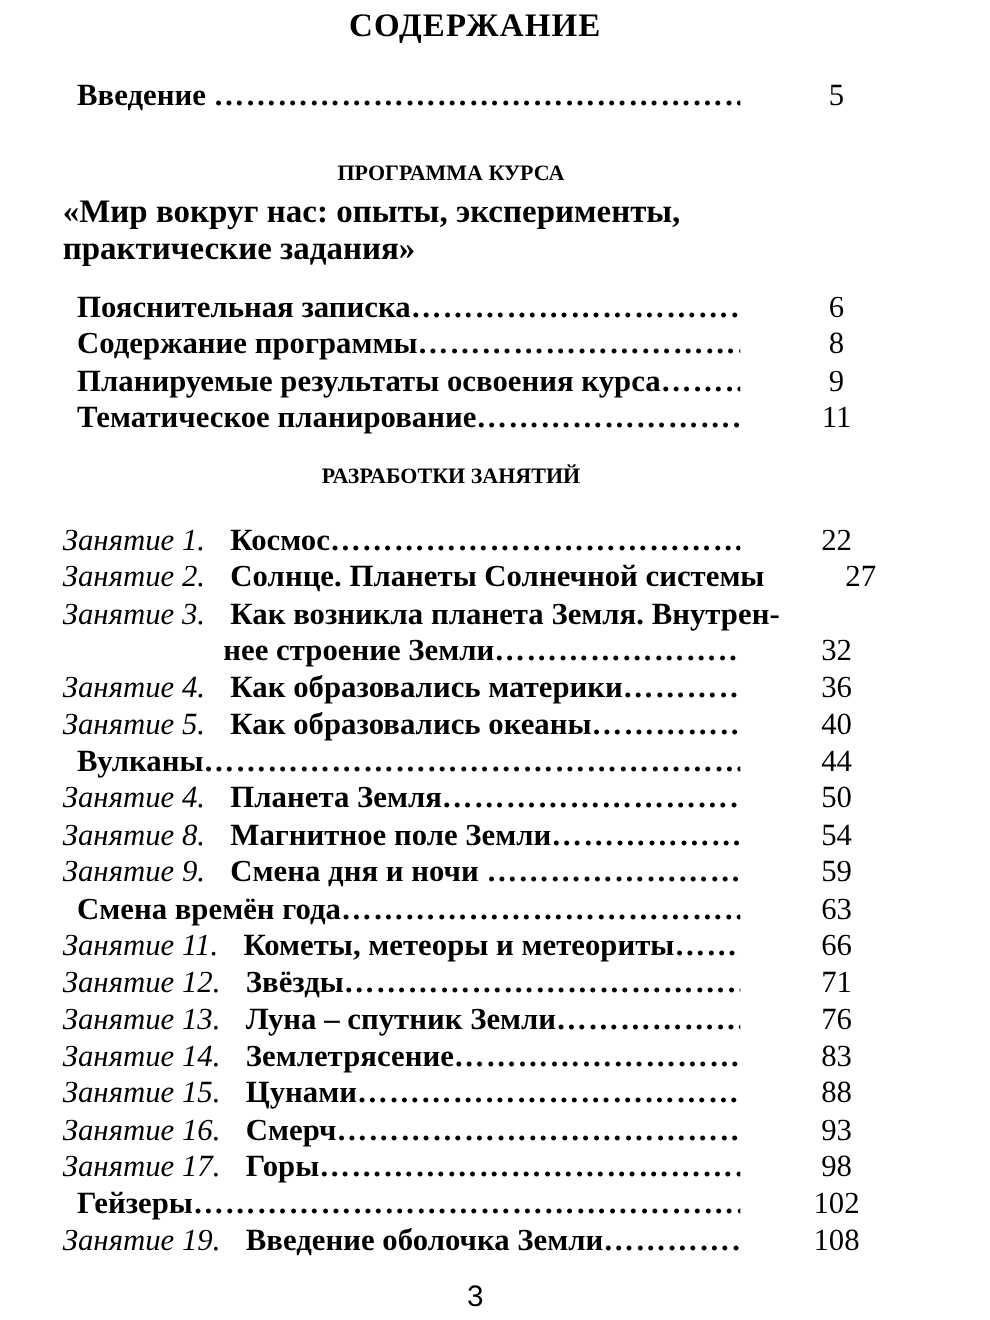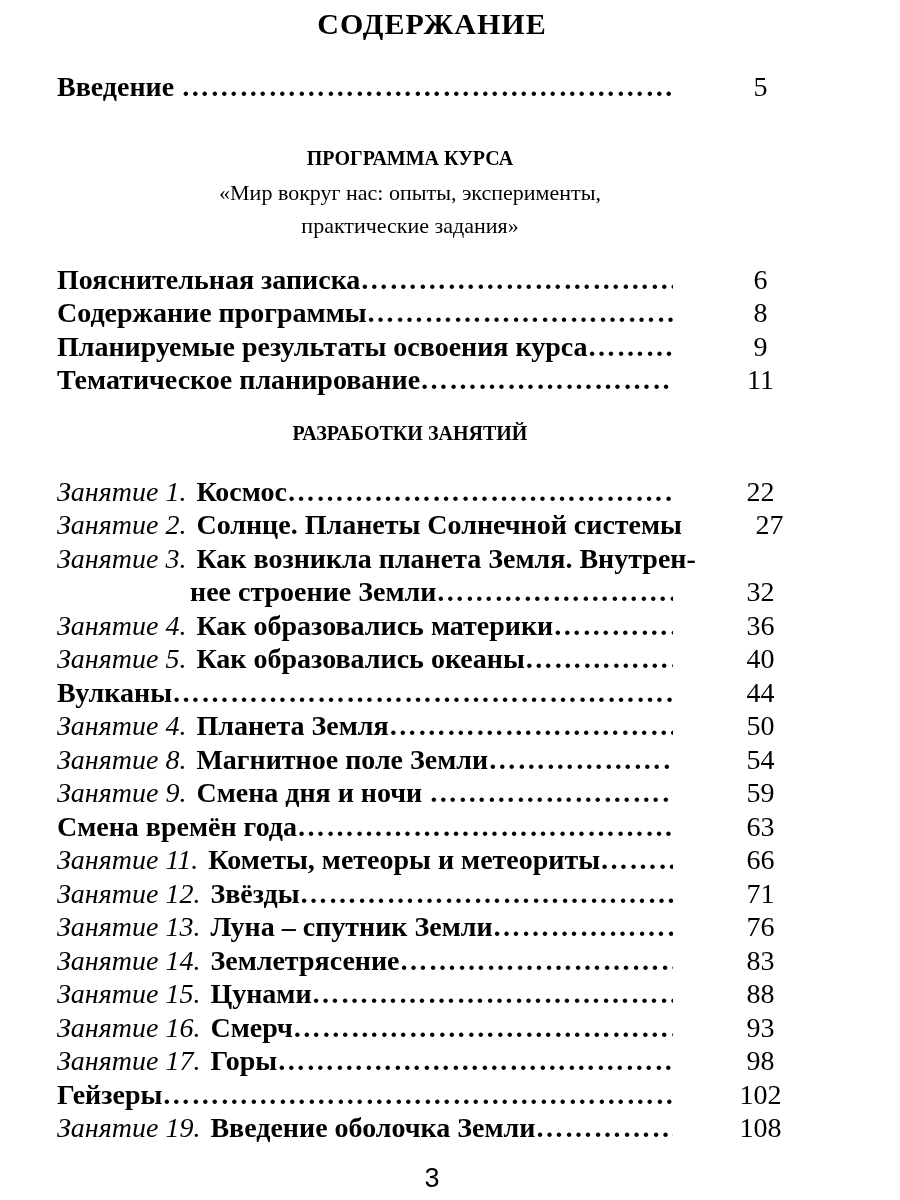--- a/index.html
+++ b/index.html
@@ -17,36 +17,36 @@
     text-align: center; letter-spacing: 1px;
   }
   h2.section-heading {
     margin: 0; width: 706px;
     font-size: 20px; line-height: 36px; font-weight: bold;
     text-align: center;
   }
   h2.program-heading { margin-top: 36px; }
   h2.lessons-heading { margin-top: 18px; }
   .subtitle {
-    width: 706px; font-size: 22px; line-height: 33.5px;
-    font-weight: normal; text-align: center;
+    width: 706px; font-size: 30px; line-height: 33.5px;
+    font-weight: bold; text-align: left;
   }
   #intro-row { margin-top: 28px; }
   #program-entries { margin-top: 20px; }
   #lesson-entries { margin-top: 24px; }
   .trow {
     display: flex; align-items: baseline;
     font-size: 28px; line-height: 33.5px; font-weight: bold;
     white-space: nowrap;
   }
   .trow .lbl {
     font-weight: normal; font-style: italic;
     margin-right: 10px; flex: 0 0 auto;
   }
-  .trow .ttl { flex: 0 0 auto; }
+  .trow .ttl { flex: 0 0 auto; margin-left: 13px; }
   .trow .indent { padding-left: 133px; }
   .trow .leader {
     flex: 1 1 auto; overflow: hidden; white-space: nowrap;
     margin-right: 45px; letter-spacing: 1px;
   }
   .trow .pg {
     flex: 0 0 85px; text-align: center; font-weight: normal;
   }
   .folio {
     margin-top: 18px; width: 750px; text-align: center;

